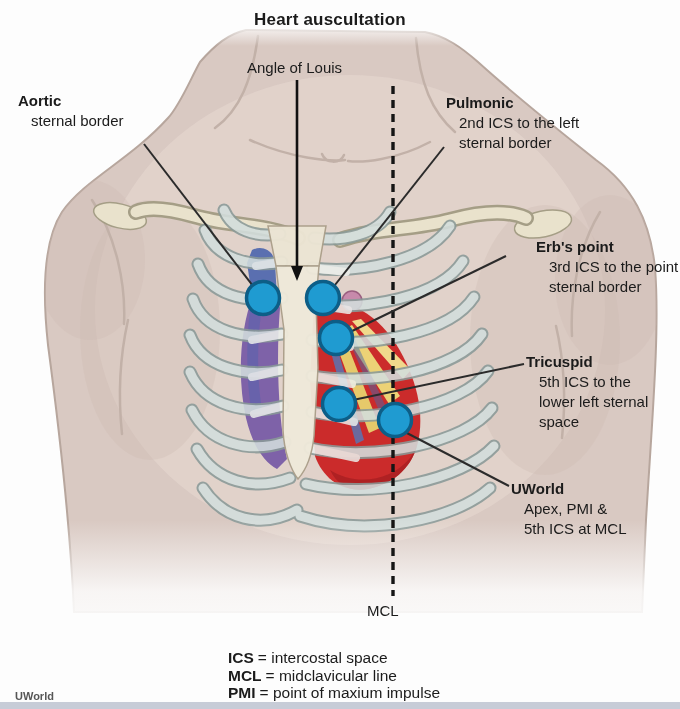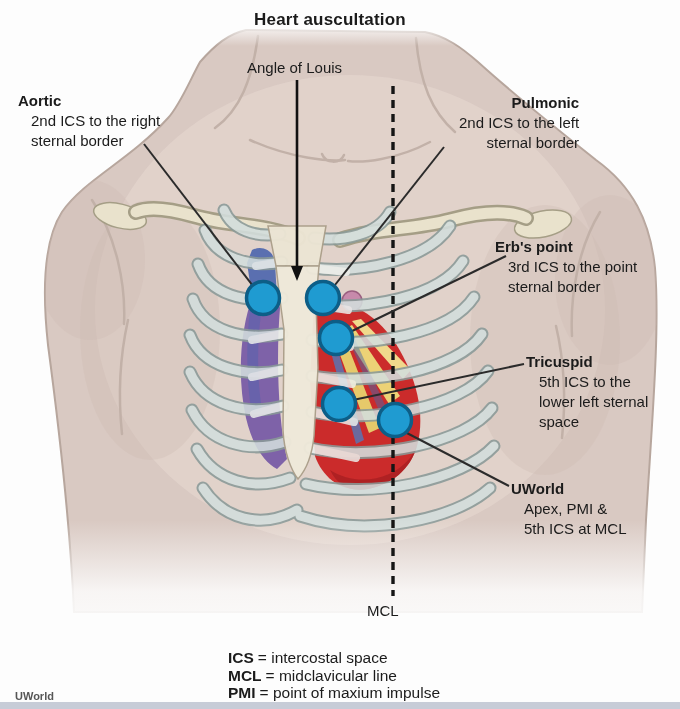--- a/index.html
+++ b/index.html
@@ -203,31 +203,30 @@
       <circle cx="395" cy="420" r="16.5"></circle>
     </g>
   </svg>
 
   <div class="page-title">Heart auscultation</div>
 
   <div class="txt" style="left:247px;top:58px;">Angle of Louis</div>
 
   <div class="txt anno" style="left:18px;top:91px;">
     <div class="name">Aortic</div>
-    <div class="line">2nd ICS to the right</div>
     <div class="line">sternal border</div>
   </div>
 
-  <div class="txt anno" style="left:446px;top:93px;text-align:right;">
+  <div class="txt anno" style="left:446px;top:93px;">
     <div class="name">Pulmonic</div>
     <div class="line">2nd ICS to the left</div>
     <div class="line">sternal border</div>
   </div>
 
-  <div class="txt anno" style="left:495px;top:237px;">
+  <div class="txt anno" style="left:536px;top:237px;">
     <div class="name">Erb's point</div>
     <div class="line">3rd ICS to the point</div>
     <div class="line">sternal border</div>
   </div>
 
   <div class="txt anno" style="left:526px;top:352px;">
     <div class="name">Tricuspid</div>
     <div class="line">5th ICS to the</div>
     <div class="line">lower left sternal</div>
     <div class="line">space</div>

